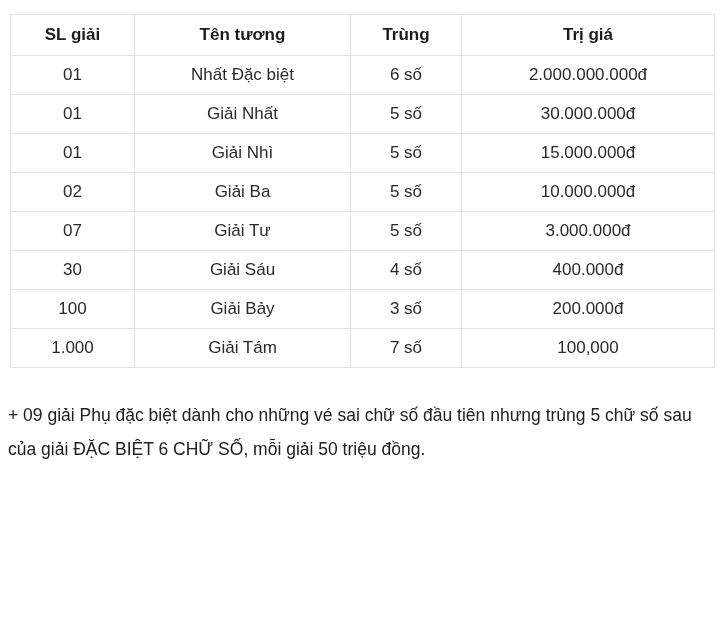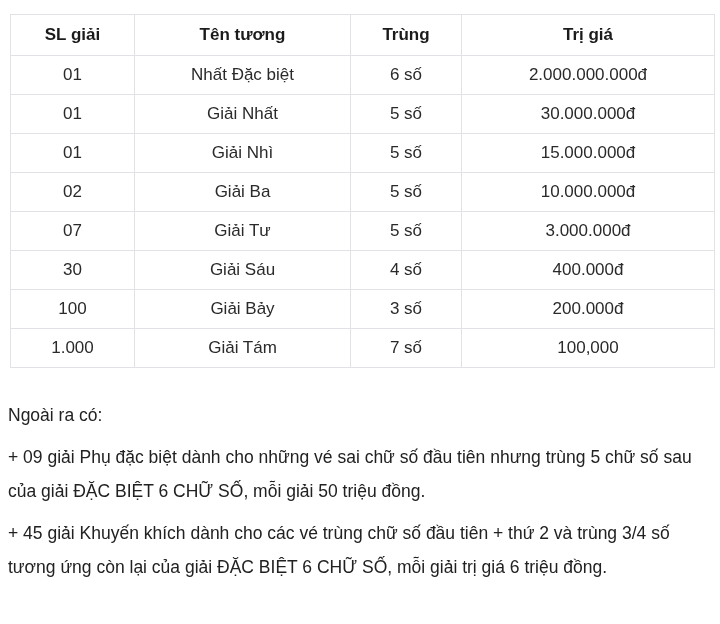--- a/index.html
+++ b/index.html
@@ -115,18 +115,16 @@
         <tr>
           <td>1.000</td>
           <td>Giải Tám</td>
           <td>7 số</td>
           <td>100,000</td>
         </tr>
       </tbody>
   </table>
 
   <div class="notes">
-    <p class="intro">Ngoài ra có:</p>
     <p class="note"><span class="lead">+ 09 giải Phụ đặc biệt</span><span> dành cho những vé sai chữ số đầu tiên nhưng trùng 5 chữ số sau của giải ĐẶC BIỆT 6 CHỮ SỐ, mỗi giải 50 triệu đồng.</span></p>
-    <p class="note"><span class="lead">+ 45 giải Khuyến khích</span><span> dành cho các vé trùng chữ số đầu tiên + thứ 2 và trùng 3/4 số tương ứng còn lại của giải ĐẶC BIỆT 6 CHỮ SỐ, mỗi giải trị giá 6 triệu đồng.</span></p>
   </div>
 
 </div>
 
 </body></html>

